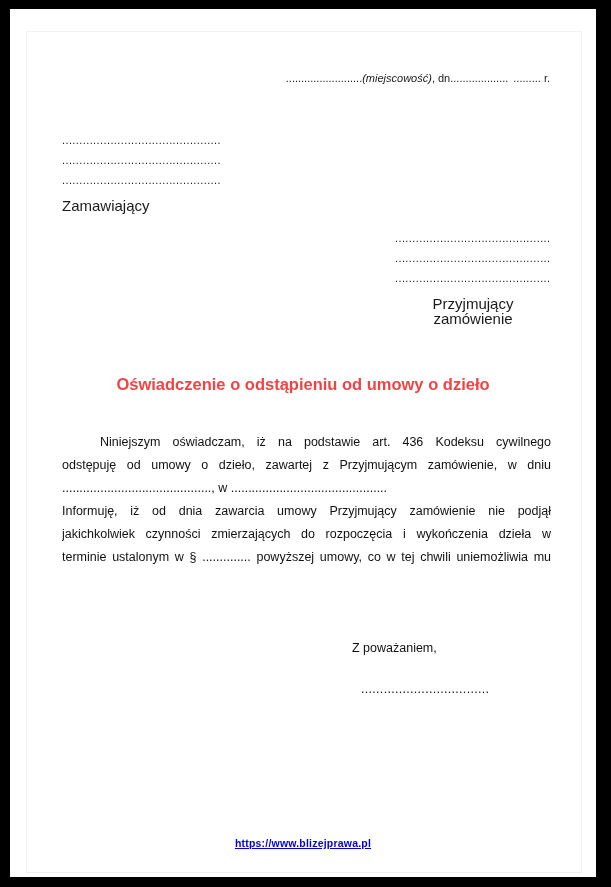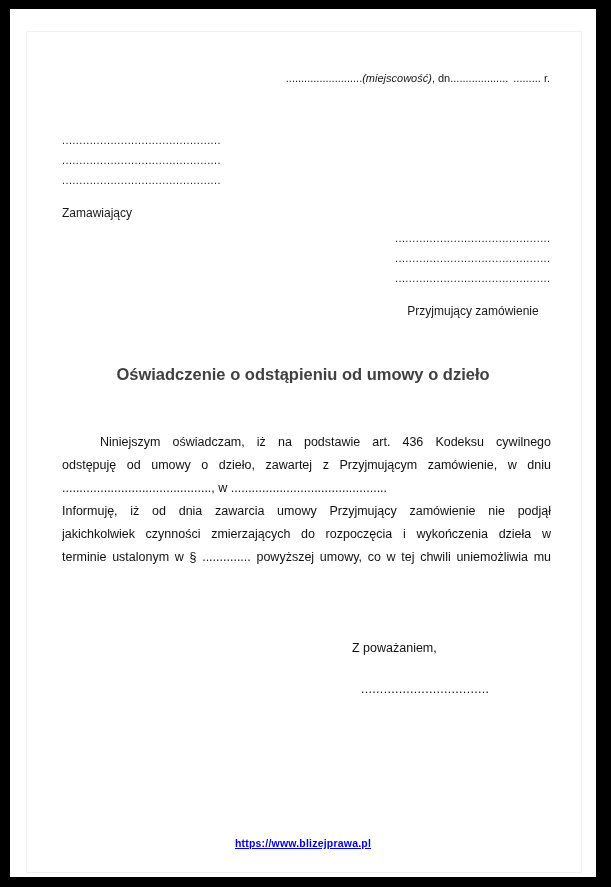--- a/index.html
+++ b/index.html
@@ -43,32 +43,32 @@
   .party-left { top: 121px; left: 52px; width: 158px; }
   .party-right { top: 219px; left: 385px; width: 156px; }
   .dotline {
     line-height: 20px;
     height: 20px;
     white-space: nowrap;
     overflow: hidden;
     letter-spacing: 0.4px;
   }
   .party-label {
-    margin-top: 16px;
-    font-size: 12px;
+    margin-top: 8px;
+    font-size: 15px;
     line-height: 15px;
   }
   .party-right .party-label { text-align: center; }
   .doc-title {
     position: absolute;
-    top: 356px; left: 0; right: 0;
+    top: 366px; left: 0; right: 0;
     text-align: center;
     font-size: 16.5px;
     font-weight: bold;
-    color: #404040;
+    color: #ef4444;
   }
   .body-text {
     position: absolute;
     top: 422px; left: 52px;
     width: 489px;
     font-size: 12.5px;
     color: #111;
   }
   .bline {
     height: 23px;

